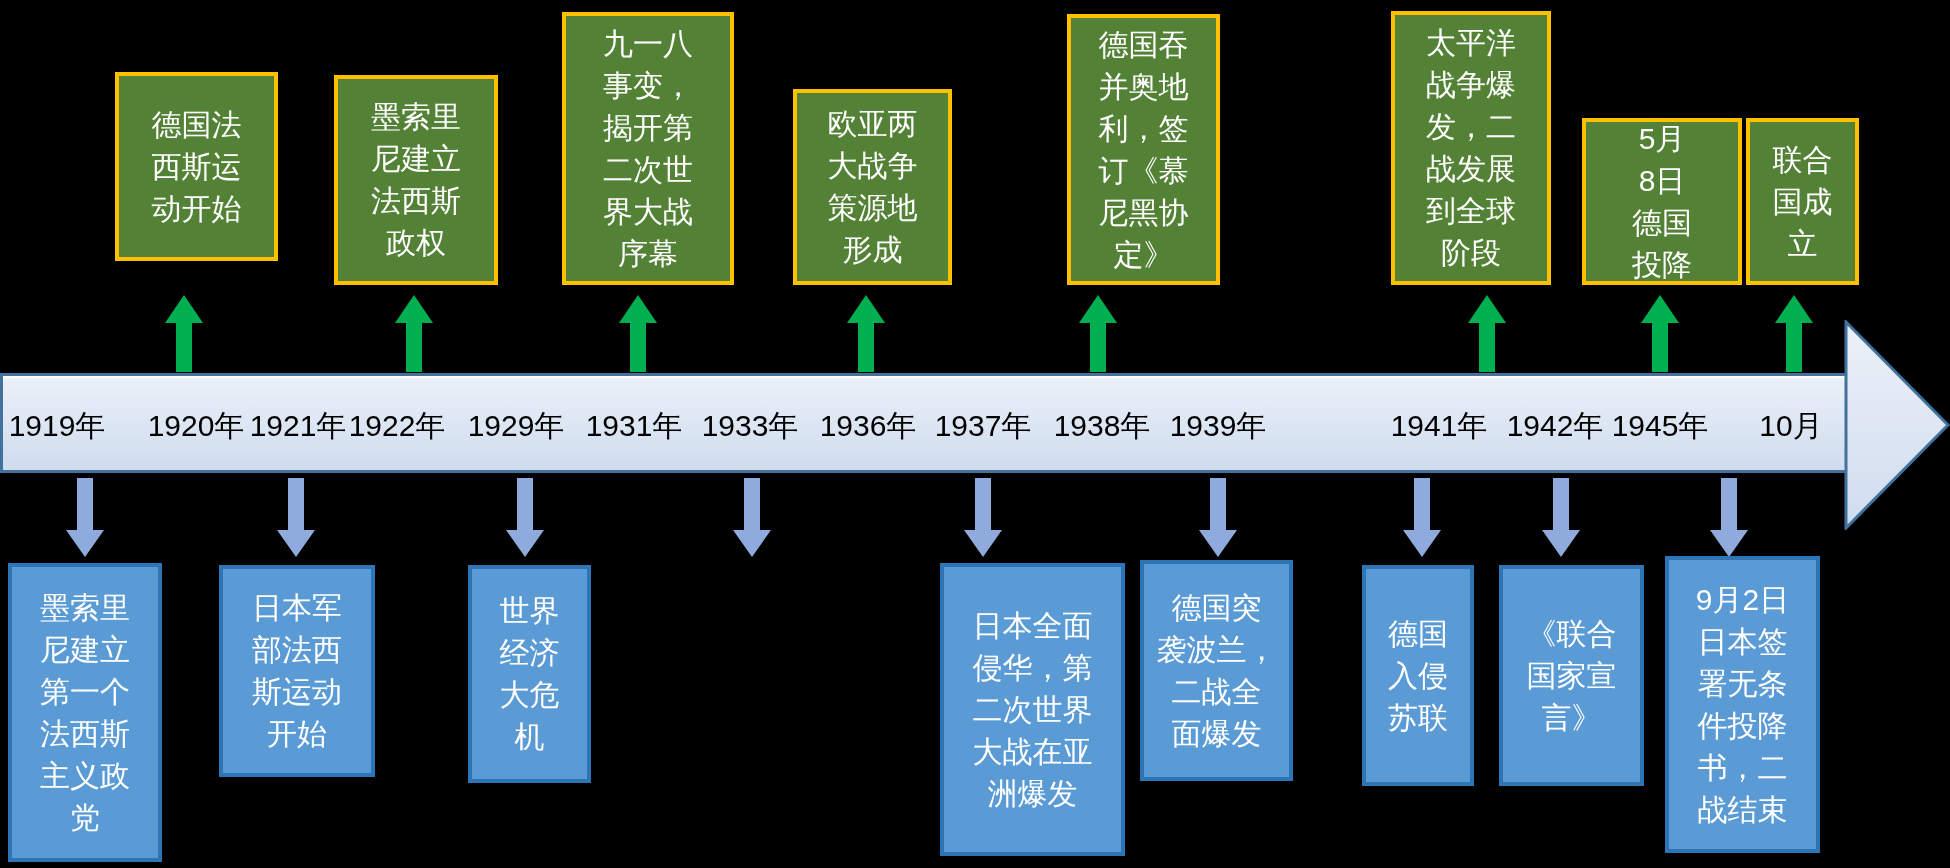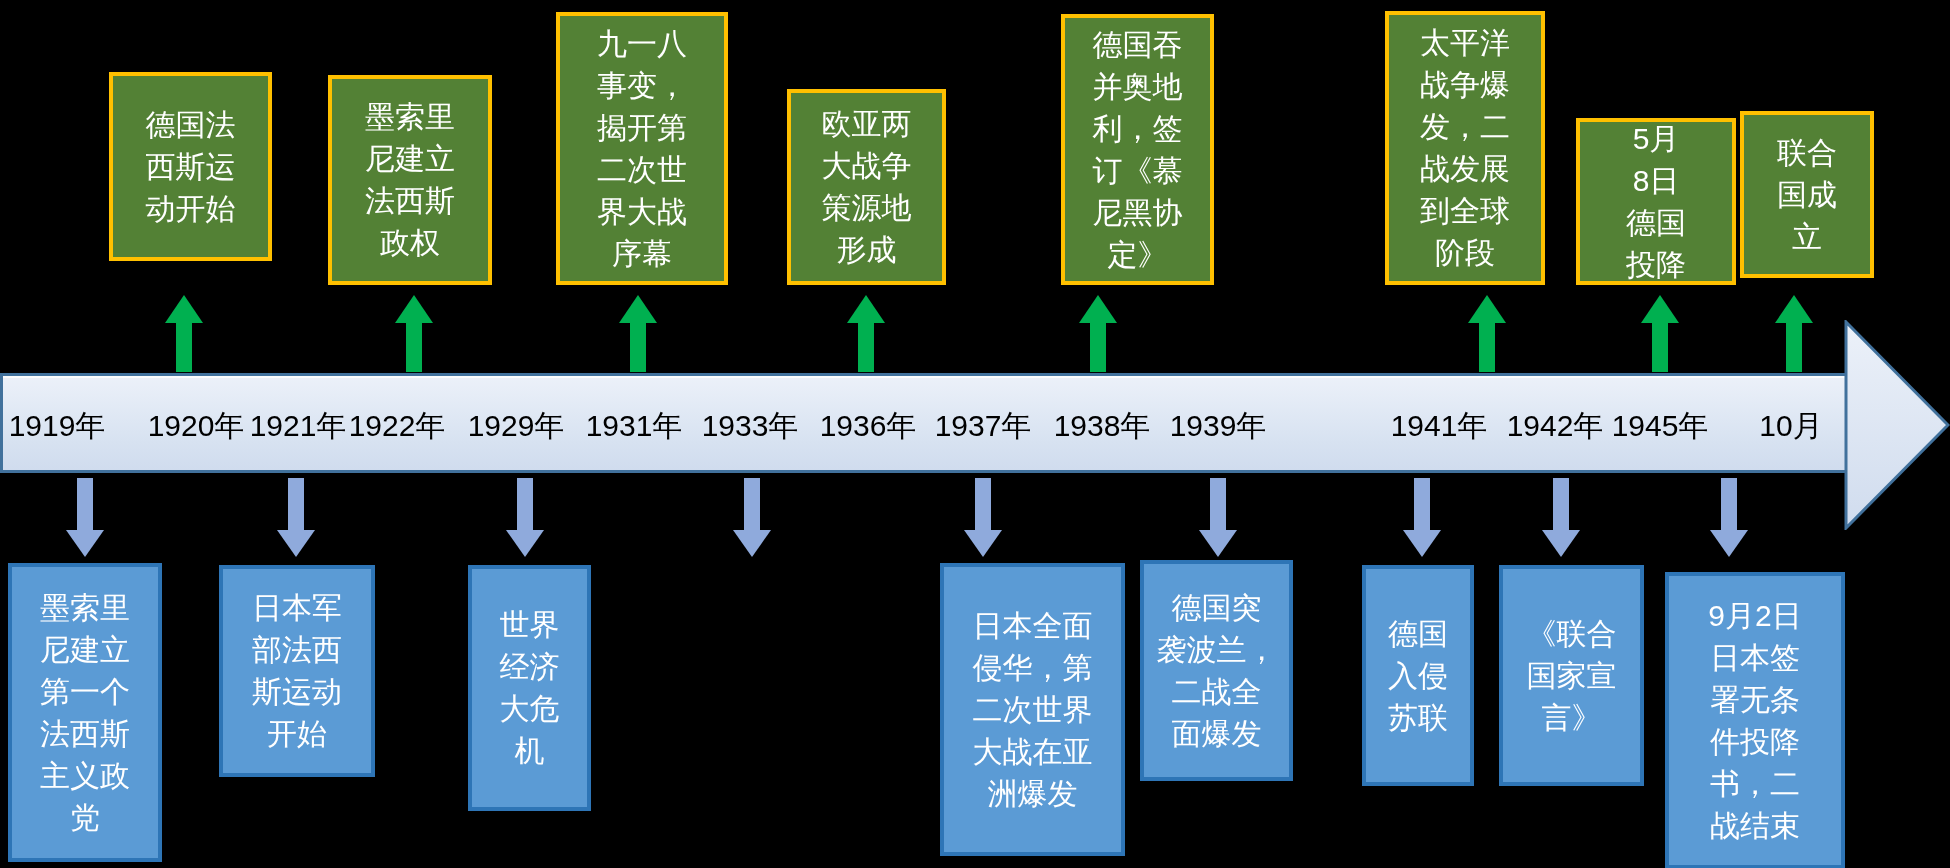--- a/index.html
+++ b/index.html
@@ -23,21 +23,21 @@
     position:absolute;top:406px;transform:translateX(-50%);
     font-size:30px;color:#000;white-space:nowrap;letter-spacing:0px;
   }
 
   
   .gbox,.bbox{
     position:absolute;box-sizing:border-box;color:#fff;
     display:flex;align-items:center;justify-content:center;
     text-align:center;font-size:30px;line-height:1.40;white-space:pre-line;
   }
-  .gbox{background:var(--green-fill);border:4px solid var(--green-border);}
+  .gbox{background:var(--green-fill);border:4px solid var(--green-border);margin-left:6px;}
   .bbox{background:var(--blue-fill);border:4px solid var(--blue-border);}
 
   
   .arrow-up{position:absolute;top:295px;width:40px;height:77px;}
   .arrow-up::before{
     content:"";position:absolute;top:0;left:50%;transform:translateX(-50%);
     width:0;height:0;border-left:19px solid transparent;border-right:19px solid transparent;
     border-bottom:28px solid var(--green-arrow);
   }
   .arrow-up::after{
@@ -124,21 +124,21 @@
   <div class="gbox" style="left:1385px;top:11px;width:160px;height:274px"><span>太平洋
 战争爆
 发，二
 战发展
 到全球
 阶段</span></div>
   <div class="gbox" style="left:1576px;top:118px;width:160px;height:167px"><span>5月
 8日
 德国
 投降</span></div>
-  <div class="gbox" style="left:1740px;top:111px;width:134px;height:167px"><span>联合
+  <div class="gbox" style="left:1740px;top:118px;width:113px;height:167px"><span>联合
 国成
 立</span></div>
 
   <div class="arrow-down" style="left:65px"></div>
   <div class="arrow-down" style="left:276px"></div>
   <div class="arrow-down" style="left:505px"></div>
   <div class="arrow-down" style="left:732px"></div>
   <div class="arrow-down" style="left:963px"></div>
   <div class="arrow-down" style="left:1198px"></div>
   <div class="arrow-down" style="left:1402px"></div>
@@ -148,39 +148,39 @@
   <div class="bbox" style="left:8px;top:563px;width:154px;height:299px"><span>墨索里
 尼建立
 第一个
 法西斯
 主义政
 党</span></div>
   <div class="bbox" style="left:219px;top:565px;width:156px;height:212px"><span>日本军
 部法西
 斯运动
 开始</span></div>
-  <div class="bbox" style="left:468px;top:565px;width:123px;height:246px"><span>世界
+  <div class="bbox" style="left:468px;top:565px;width:123px;height:218px"><span>世界
 经济
 大危
 机</span></div>
   <div class="bbox" style="left:940px;top:563px;width:185px;height:293px"><span>日本全面
 侵华，第
 二次世界
 大战在亚
 洲爆发</span></div>
   <div class="bbox" style="left:1140px;top:560px;width:153px;height:221px"><span>德国突
 袭波兰，
 二战全
 面爆发</span></div>
   <div class="bbox" style="left:1362px;top:565px;width:112px;height:221px"><span>德国
 入侵
 苏联</span></div>
   <div class="bbox" style="left:1499px;top:565px;width:145px;height:221px"><span>《联合
 国家宣
 言》</span></div>
-  <div class="bbox" style="left:1665px;top:572px;width:180px;height:297px"><span>9月2日
+  <div class="bbox" style="left:1665px;top:556px;width:155px;height:297px"><span>9月2日
 日本签
 署无条
 件投降
 书，二
 战结束</span></div>
 
 </div>
 
 </body></html>

